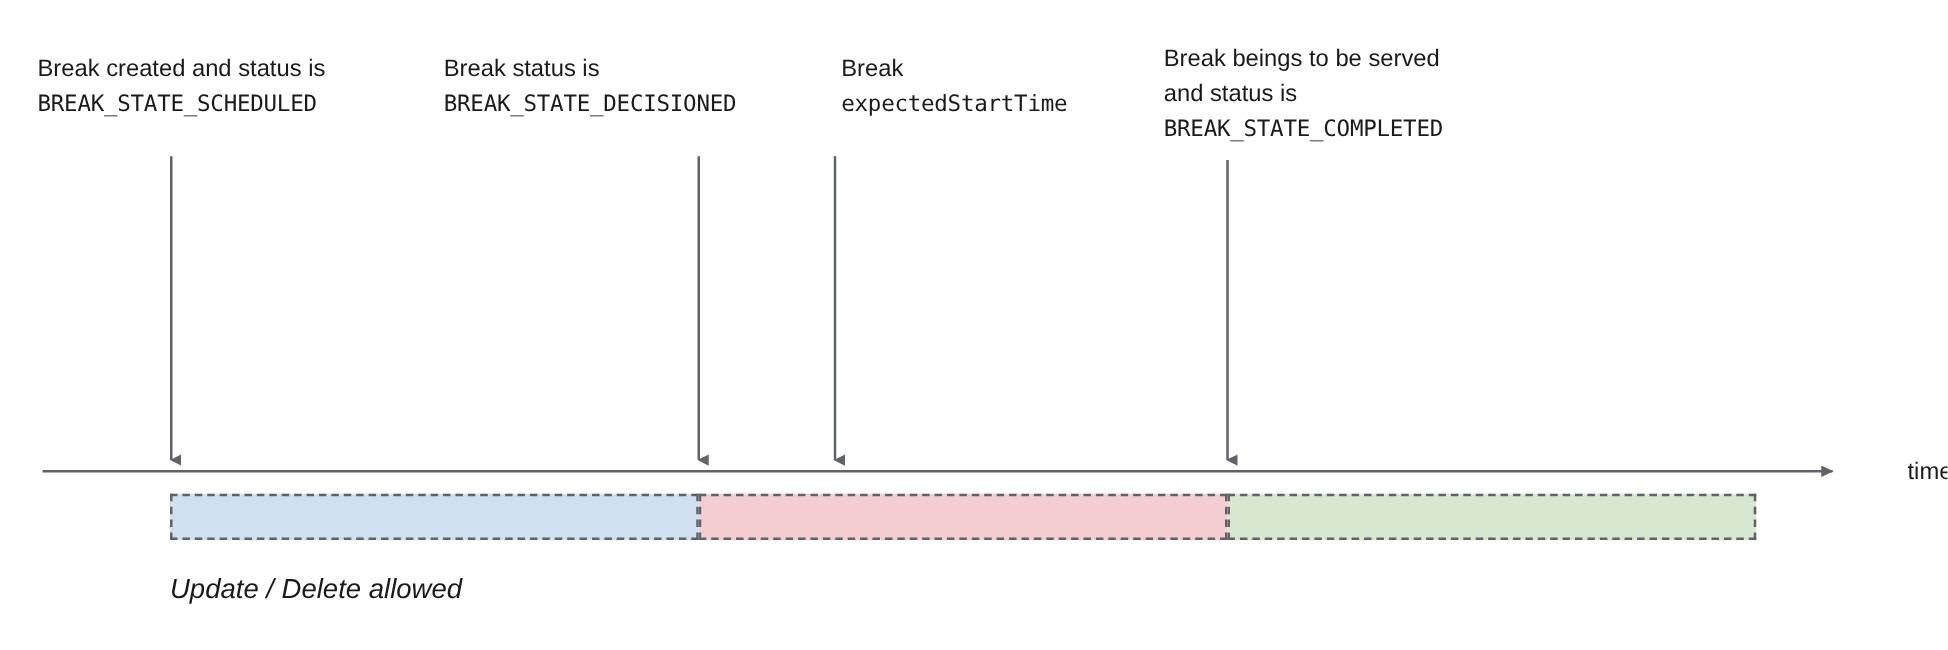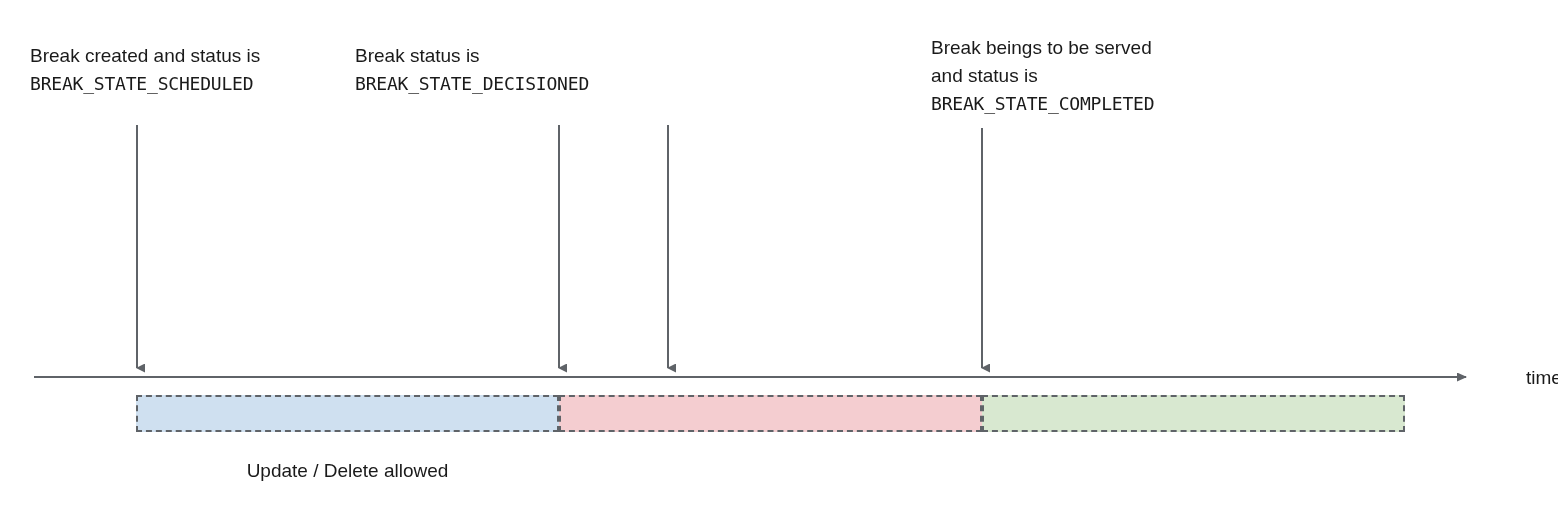--- a/index.html
+++ b/index.html
@@ -64,25 +64,26 @@
     top: 395px;
     height: 37px;
     box-sizing: border-box;
     border: 2px dashed #5f6368;
   }
 
   
   .caption {
     position: absolute;
     top: 458px;
-    font-size: 19px;
+    font-size: 22px;
     line-height: 26px;
     color: #1a1a1a;
-    text-align: center;
+    text-align: left;
     white-space: nowrap;
+    font-style: italic;
   }
 
   
   #axis-label {
     position: absolute;
     left: 1482px;
     top: 366px;
     font-size: 19px;
     line-height: 24px;
     color: #1a1a1a;
@@ -98,20 +99,24 @@
   <div class="annotation" id="anno-1">
     <span class="plain">Break status is</span>
     <span class="mono">BREAK_STATE_DECISIONED</span>
   </div>
 
   <div class="annotation" id="anno-0">
     <span class="plain">Break created and status is</span>
     <span class="mono">BREAK_STATE_SCHEDULED</span>
   </div>
 
+  <div class="annotation" id="anno-2">
+    <span class="plain">Break</span>
+    <span class="mono">expectedStartTime</span>
+  </div>
 
   <div class="annotation" id="anno-3">
     <span class="plain">Break beings to be served</span>
     <span class="plain">and status is</span>
     <span class="mono">BREAK_STATE_COMPLETED</span>
   </div>
 
   <svg class="vec-layer" width="1558" height="520" viewBox="0 0 1558 520">
     <defs>
       <marker id="arrowhead-down" markerWidth="9" markerHeight="9" refX="4.5" refY="8" orient="auto" markerUnits="userSpaceOnUse">

